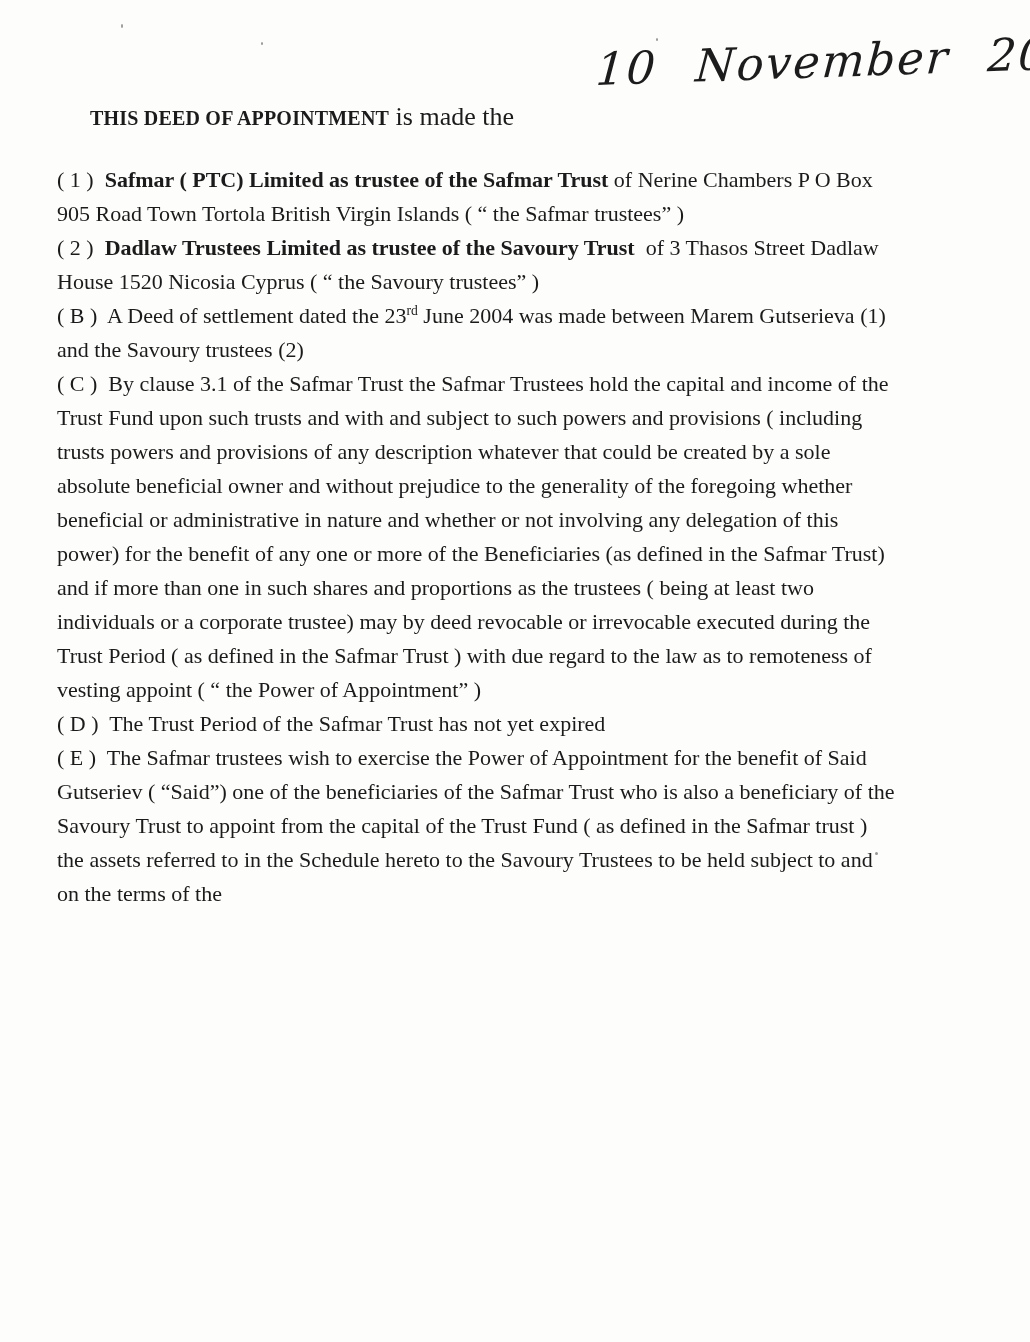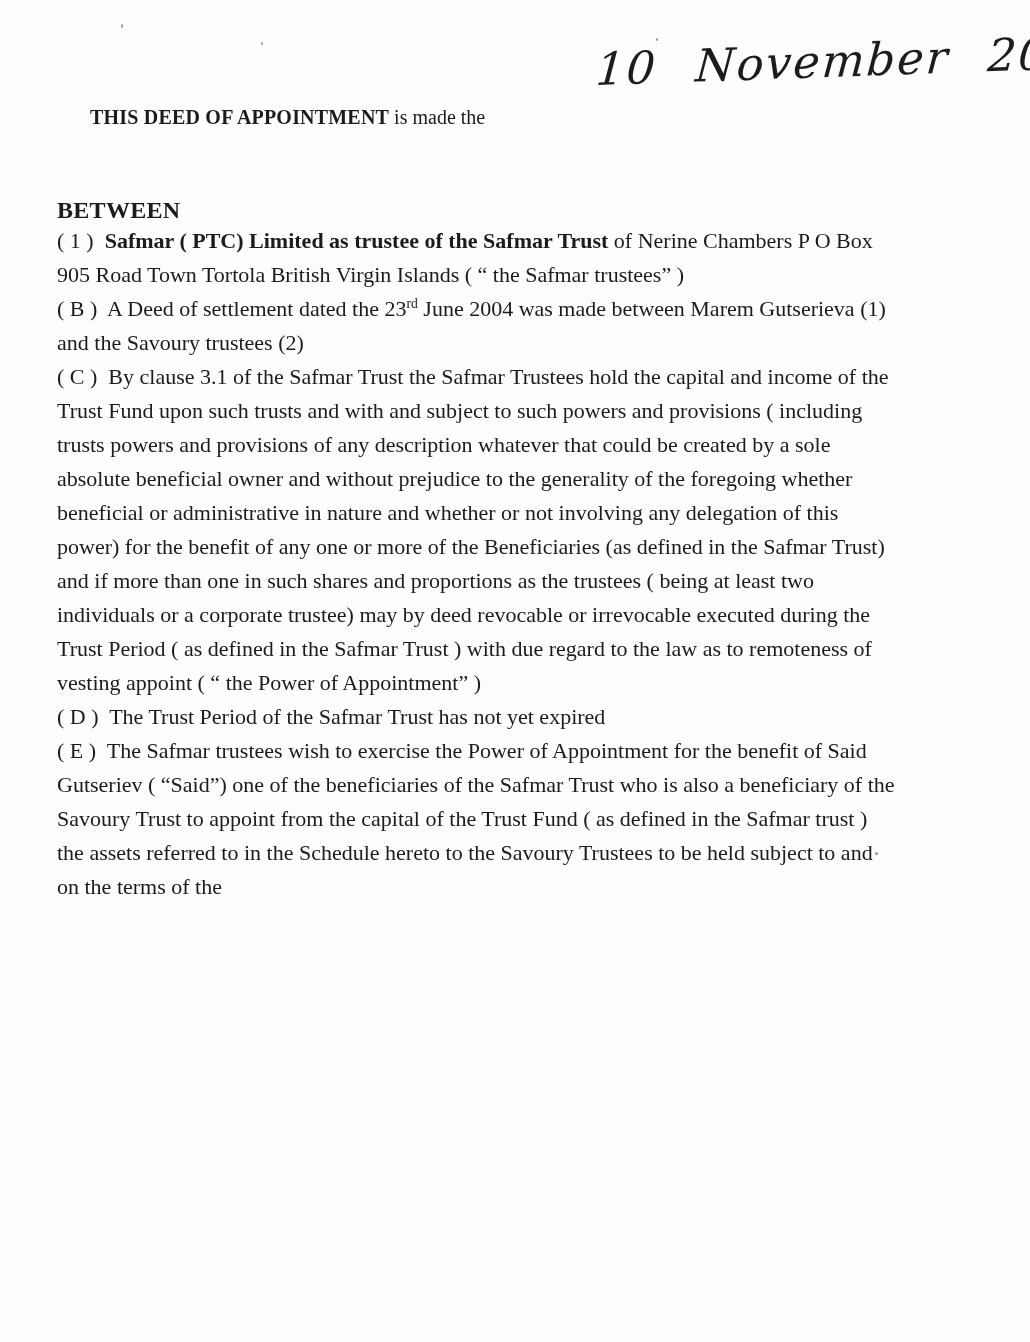--- a/index.html
+++ b/index.html
@@ -30,21 +30,21 @@
     font-size: 22px;
     line-height: 30px;
     white-space: pre-wrap;
   }
   .title-bold {
     font-weight: 700;
     font-size: 20px;
     letter-spacing: 0.2px;
   }
   .title-suffix {
-    font-size: 20px;
+    font-size: 26px;
   }
   .heading {
     font-weight: 700;
     font-size: 24px;
     line-height: 28px;
     letter-spacing: 0.3px;
   }
   .heading-between { margin-top: 34px; }
   .heading-whereas { margin-top: 22px; }
   p.para {
@@ -107,24 +107,24 @@
   <span class="speck speck-4"></span>
 
   <div class="handwritten">10 November 2009</div>
 
   <div class="content">
 
     <div class="title-row">
       <span class="title-bold">THIS DEED OF APPOINTMENT</span><span class="title-suffix"> is made the</span>
     </div>
 
-    <div class="heading heading-between">BETWEEN</div>
 
     <p class="para party-1"><span class="seg">( 1 )  </span><span class="seg-b">Safmar ( PTC) Limited as trustee of the Safmar Trust</span><span class="seg"> of Nerine Chambers P O Box 905 Road Town Tortola British Virgin Islands ( “ the Safmar trustees” )</span></p>
 
+    <p class="para party-2"><span class="seg">( 2 )  </span><span class="seg-b">Dadlaw Trustees Limited as trustee of the Savoury Trust</span><span class="seg">  of 3 Thasos Street Dadlaw House 1520 Nicosia Cyprus ( “ the Savoury trustees” )</span></p>
 
 
 
     <p class="para recital-b"><span class="seg">( B )  A Deed of settlement dated the 23</span><sup class="seg">rd</sup><span class="seg"> June 2004 was made between Marem Gutserieva (1) and the Savoury trustees (2)</span></p>
 
     <p class="para recital-c"><span class="seg">( C )  By clause 3.1 of the Safmar Trust the Safmar Trustees hold the capital and income of the Trust Fund upon such trusts and with and subject to such powers and provisions ( including trusts powers and provisions of any description whatever that could be created by a sole absolute beneficial owner and without prejudice to the generality of the foregoing whether beneficial or administrative in nature and whether or not involving any delegation of this power) for the benefit of any one or more of the Beneficiaries (as defined in the Safmar Trust) and if more than one in such shares and proportions as the trustees ( being at least two individuals or a corporate trustee) may by deed revocable or irrevocable executed during the Trust Period ( as defined in the Safmar Trust ) with due regard to the law as to remoteness of vesting appoint ( “ the Power of Appointment” )</span></p>
 
     <p class="para recital-d"><span class="seg">( D )  The Trust Period of the Safmar Trust has not yet expired</span></p>
 
     <p class="para recital-e"><span class="seg">( E )  The Safmar trustees wish to exercise the Power of Appointment for the benefit of Said Gutseriev ( “Said”) one of the beneficiaries of the Safmar Trust who is also a beneficiary of the Savoury Trust to appoint from the capital of the Trust Fund ( as defined in the Safmar trust ) the assets referred to in the Schedule hereto to the Savoury Trustees to be held subject to and on the terms of the</span></p>

